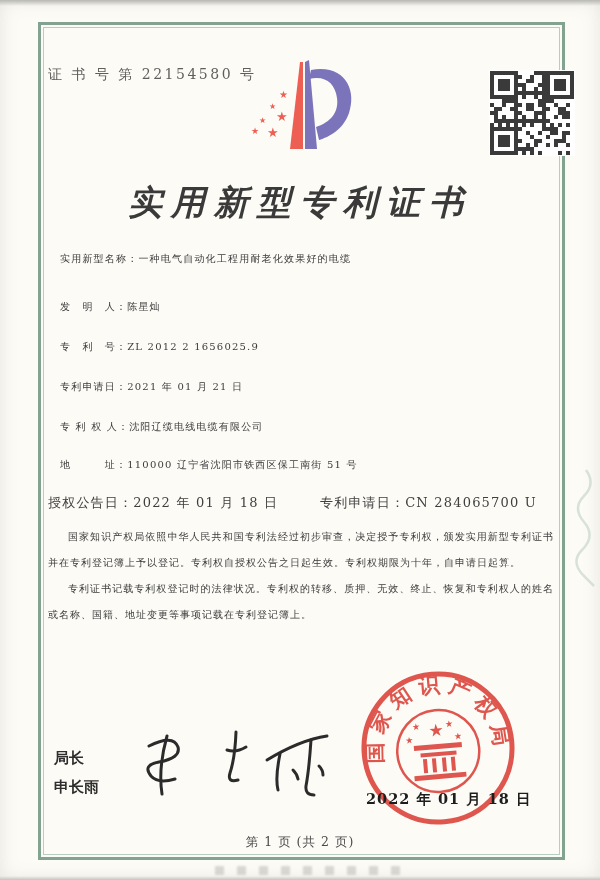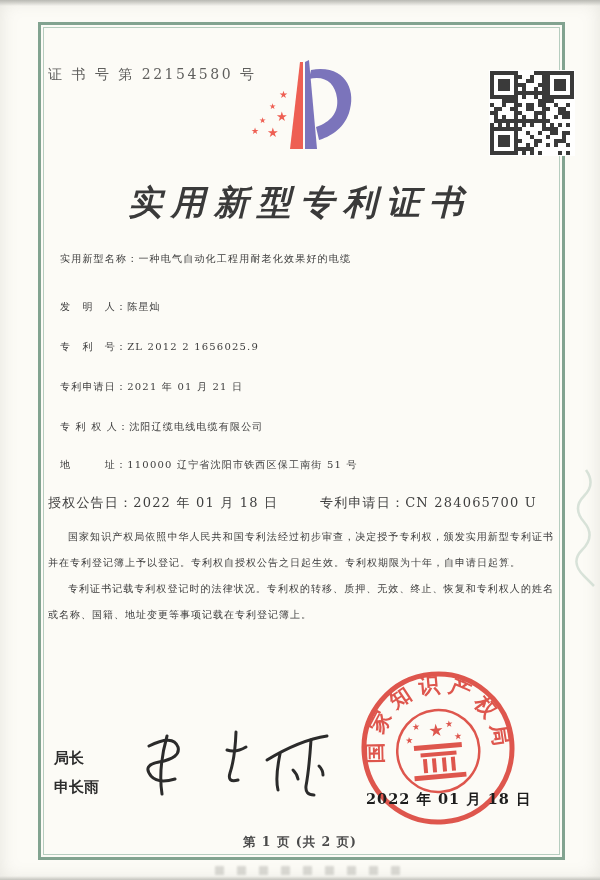--- a/index.html
+++ b/index.html
@@ -33,21 +33,21 @@
   .f1{top:252px}.f2{top:300px}.f3{top:340px}.f4{top:380px}.f5{top:420px}.f6{top:458px}
   .grant-row{position:absolute;left:48px;top:494px;width:505px;font-size:13px;letter-spacing:1.2px;white-space:nowrap;}
   .grant-no{position:absolute;left:272px;top:0;}
   .paras{position:absolute;left:48px;top:524px;width:506px;font-size:10px;line-height:26px;letter-spacing:1px;text-align:justify;color:#3c3c3c;}
   .paras p{margin:0;text-indent:2em;}
   .signer{position:absolute;left:54px;top:744px;font-family:"DejaVu Sans","Liberation Sans",sans-serif;
     font-weight:bold;font-size:15px;color:#2e2e2e;line-height:29px;}
   .sig{position:absolute;left:135px;top:726px;}
   .seal{position:absolute;left:338px;top:648px;mix-blend-mode:multiply;}
   .seal-date{position:absolute;left:366px;top:790px;font-size:14.5px;font-weight:600;color:#1d1d1d;letter-spacing:1px;z-index:6;}
-  .footer{position:absolute;left:0;top:834px;width:600px;text-align:center;font-size:12.5px;color:#4a4a4a;letter-spacing:1px;font-weight:bold;}
+  .footer{position:absolute;left:0;top:834px;width:600px;text-align:center;font-size:12.5px;color:#4a4a4a;letter-spacing:1px;}
   .ghost-marks{position:absolute;left:215px;top:866px;width:190px;height:9px;opacity:.35;filter:blur(1px);
     background:repeating-linear-gradient(90deg,#9a9a94 0 9px,transparent 9px 22px);}
   .edge-deco{position:absolute;left:572px;top:468px;opacity:.55;}
 </style>
 </head>
 <body>
 
 <div class="page">
 
   <div class="scan-top"></div>

